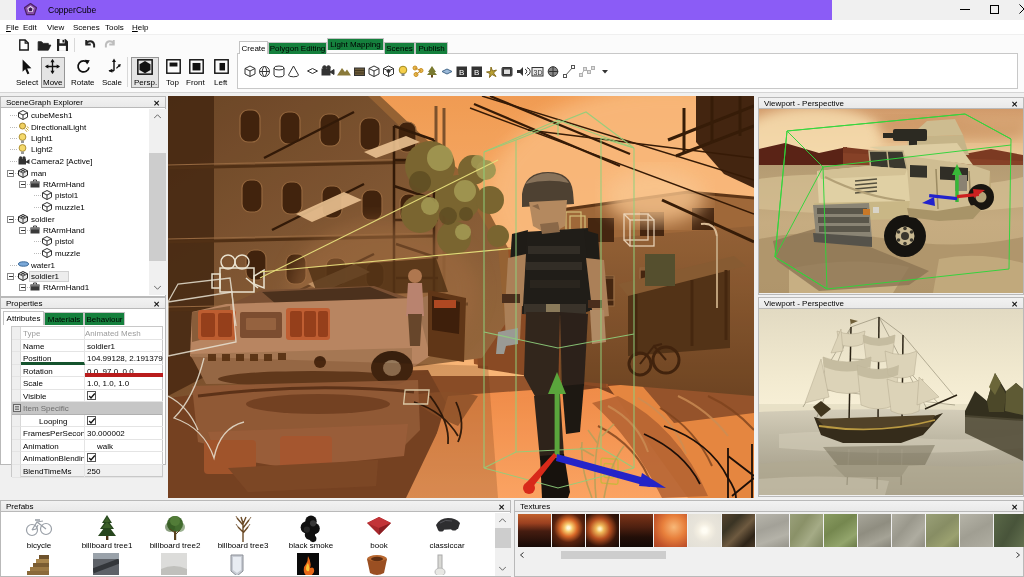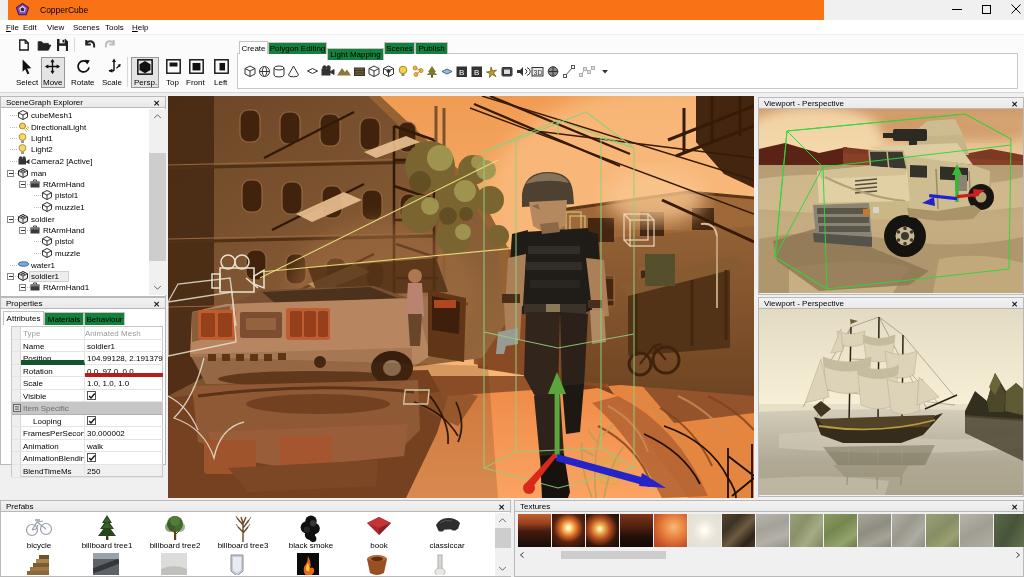--- a/index.html
+++ b/index.html
@@ -5,21 +5,21 @@
 body{font-family:"Liberation Sans",sans-serif;background:#f0f0f0;position:relative;font-size:8px;color:#000;}
 .abs{position:absolute;}
 .hdr{position:absolute;background:linear-gradient(#f2f2f2,#e9e9e9);border:1px solid #b9b9b9;font-size:8px;line-height:11px;padding:0 0 0 5px;color:#000;white-space:nowrap;}
 .hdr .x{position:absolute;right:5px;top:1px;font-size:8px;font-weight:bold;color:#111;}
 .tab{position:absolute;border:1px solid #c3c3c3;border-bottom:none;background:#15803d;font-size:8px;text-align:center;white-space:nowrap;color:#000;}
 .tab.on{background:#fff;z-index:3;}
 .tl{position:absolute;font-size:8px;white-space:nowrap;line-height:10px;}
 </style></head>
 <body>
 
-<div class="abs" style="left:8px;top:0;width:816px;height:20px;background:#f97316;">
+<div class="abs" style="left:16px;top:0;width:816px;height:20px;background:#8b5cf6;">
   <svg class="abs" style="left:8px;top:3px" width="13" height="13" viewBox="0 0 14 14">
     <polygon points="7,0.5 13.5,5 11,12.5 3,12.5 0.5,5" fill="#8a4fa8" stroke="#4a2164" stroke-width="1.3"></polygon>
     <polygon points="7,3 10.5,5.6 9.2,9.8 4.8,9.8 3.5,5.6" fill="#e8d8f2"></polygon>
     <polygon points="7,4.6 9.2,6.2 8.4,8.8 5.6,8.8 4.8,6.2" fill="#3d1b52"></polygon>
   </svg>
   <div class="abs" style="left:32px;top:5px;font-size:8.5px;">CopperCube</div>
   <div class="abs" style="left:944px;top:9px;width:10px;height:1.2px;background:#000;"></div>
   <div class="abs" style="left:974px;top:5px;width:9px;height:9px;border:1px solid #000;"></div>
   <svg class="abs" style="left:1003px;top:4px" width="10" height="10" viewBox="0 0 11 11">
       <path d="M0.5,0.5 L10.5,10.5 M10.5,0.5 L0.5,10.5" stroke="#000" stroke-width="1.1"></path>
@@ -111,21 +111,21 @@
 
 <svg class="abs" style="left:214px;top:59px" width="15" height="15" viewBox="0 0 19 19">
   <rect x="1" y="1" width="17" height="17" fill="none" stroke="#111" stroke-width="1.8"></rect>
   <rect x="7" y="5" width="7" height="9.5" fill="#111"></rect>
 </svg>
 <div class="tl" style="left:198px;top:78px;margin-left:16px;">Left</div>
 
 <div class="abs" style="left:237px;top:53px;width:781px;height:36px;background:#fff;border:1px solid #c8c8c8;"></div>
 <div class="tab on" style="left:239px;top:41px;width:29px;height:13px;line-height:13px;">Create</div>
 <div class="tab" style="left:268px;top:42px;width:59px;height:12px;line-height:12px;">Polygon Editing</div>
-<div class="tab" style="left:327px;top:48px;width:57px;height:12px;line-height:12px;">Light Mapping</div>
+<div class="tab" style="left:327px;top:38px;width:57px;height:12px;line-height:12px;">Light Mapping</div>
 <div class="tab" style="left:384px;top:42px;width:31px;height:12px;line-height:12px;">Scenes</div>
 <div class="tab" style="left:415px;top:42px;width:33px;height:12px;line-height:12px;">Publish</div>
 
 <svg class="abs" style="left:243px;top:64px" width="370" height="15" viewBox="0 0 370 15">
   <g fill="none" stroke="#333" stroke-width="1">
 
     <polygon points="7,2 12,4.5 12,10 7,12.5 2,10 2,4.5"></polygon>
       <path d="M2,4.5 L7,7 L12,4.5 M7,7 L7,12.5"></path>
 
     <circle cx="21.5" cy="7.5" r="5"></circle>
@@ -386,21 +386,21 @@
           <span class="tl" style="left:0;top:2px;color:#9b9b9b;">Animated Mesh</span>
         </div>
         <div class="abs" style="left:0;top:13px;width:9px;height:12px;background:#efefef;border-right:1px solid #d8d8d8;border-bottom:1px solid #e4e4e4;"></div>
         <div class="abs" style="left:9px;top:13px;width:64px;height:12px;border-right:1px solid #e4e4e4;border-bottom:1px solid #e4e4e4;overflow:hidden;">
           <span class="tl" style="left:2px;top:2px;color:#000;">Name</span>
         </div>
         <div class="abs" style="left:73px;top:13px;width:78px;height:12px;border-bottom:1px solid #e4e4e4;overflow:hidden;">
           <span class="tl" style="left:2px;top:2px;color:#000;">soldier1</span>
         </div>
         <div class="abs" style="left:0;top:25px;width:9px;height:13px;background:#efefef;border-right:1px solid #d8d8d8;border-bottom:1px solid #e4e4e4;"></div>
-        <div class="abs" style="left:9px;top:25px;width:64px;height:13px;border-right:1px solid #e4e4e4;border-bottom:5px solid #14532d;overflow:hidden;text-align:right;">
+        <div class="abs" style="left:9px;top:25px;width:64px;height:13px;border-right:1px solid #e4e4e4;border-bottom:3px solid #14532d;overflow:hidden;text-align:right;">
           <span class="tl" style="left:2px;top:2px;color:#000;">Position</span>
         </div>
         <div class="abs" style="left:73px;top:25px;width:78px;height:13px;border-bottom:1px solid #e4e4e4;overflow:hidden;">
           <span class="tl" style="left:2px;top:2px;color:#000;">104.99128, 2.191379, -</span>
         </div>
         <div class="abs" style="left:0;top:38px;width:9px;height:12px;background:#efefef;border-right:1px solid #d8d8d8;border-bottom:1px solid #e4e4e4;"></div>
         <div class="abs" style="left:9px;top:38px;width:64px;height:12px;border-right:1px solid #e4e4e4;border-bottom:1px solid #e4e4e4;overflow:hidden;">
           <span class="tl" style="left:2px;top:2px;color:#000;text-align:center;">Rotation</span>
         </div>
         <div class="abs" style="left:73px;top:38px;width:78px;height:12px;border-bottom:4px solid #b91c1c;overflow:hidden;">
@@ -425,42 +425,42 @@
           </span>
         </div>
         <div class="abs" style="left:0;top:75px;width:150px;height:13px;background:#c6c6c6;border-bottom:1px solid #b0b0b0;"></div>
         <svg class="abs" style="left:1px;top:77px" width="8" height="8" viewBox="0 0 8 8">
           <rect x="0.5" y="0.5" width="7" height="7" fill="#ddd" stroke="#666"></rect>
           <path d="M2,4 h4 M2,2.5 h4 M2,5.5 h4" stroke="#555" stroke-width="0.7"></path>
         </svg>
         <div class="tl" style="left:11px;top:77px;color:#6e6e6e;">Item Specific</div>
         <div class="abs" style="left:0;top:88px;width:9px;height:12px;background:#efefef;border-right:1px solid #d8d8d8;border-bottom:1px solid #e4e4e4;"></div>
         <div class="abs" style="left:9px;top:88px;width:64px;height:12px;border-right:1px solid #e4e4e4;border-bottom:1px solid #e4e4e4;overflow:hidden;">
-          <span class="tl" style="left:12px;top:2px;color:#000;">Looping</span>
+          <span class="tl" style="left:18px;top:2px;color:#000;">Looping</span>
         </div>
         <div class="abs" style="left:73px;top:88px;width:78px;height:12px;border-bottom:1px solid #e4e4e4;overflow:hidden;">
           <span class="abs" style="left:2px;top:1px;width:9px;height:9px;border:1px solid #555;background:#fff;">
             <svg width="8" height="8" viewBox="0 0 8 8" style="position:absolute;left:0;top:0">
               <path d="M1.2,4 L3,6 L6.8,1.5" stroke="#111" stroke-width="1.3" fill="none"></path>
             </svg>
           </span>
         </div>
         <div class="abs" style="left:0;top:100px;width:9px;height:13px;background:#efefef;border-right:1px solid #d8d8d8;border-bottom:1px solid #e4e4e4;"></div>
         <div class="abs" style="left:9px;top:100px;width:64px;height:13px;border-right:1px solid #e4e4e4;border-bottom:1px solid #e4e4e4;overflow:hidden;">
           <span class="tl" style="left:2px;top:2px;color:#000;">FramesPerSecond</span>
         </div>
         <div class="abs" style="left:73px;top:100px;width:78px;height:13px;border-bottom:1px solid #e4e4e4;overflow:hidden;">
           <span class="tl" style="left:2px;top:2px;color:#000;">30.000002</span>
         </div>
         <div class="abs" style="left:0;top:113px;width:9px;height:12px;background:#efefef;border-right:1px solid #d8d8d8;border-bottom:1px solid #e4e4e4;"></div>
         <div class="abs" style="left:9px;top:113px;width:64px;height:12px;border-right:1px solid #e4e4e4;border-bottom:1px solid #e4e4e4;overflow:hidden;">
           <span class="tl" style="left:2px;top:2px;color:#000;">Animation</span>
         </div>
         <div class="abs" style="left:73px;top:113px;width:78px;height:12px;border-bottom:1px solid #e4e4e4;overflow:hidden;">
-          <span class="tl" style="left:2px;top:2px;color:#000;">walk</span>
+          <span class="tl" style="left:12px;top:2px;color:#000;">walk</span>
         </div>
         <div class="abs" style="left:0;top:125px;width:9px;height:13px;background:#efefef;border-right:1px solid #d8d8d8;border-bottom:1px solid #e4e4e4;"></div>
         <div class="abs" style="left:9px;top:125px;width:64px;height:13px;border-right:1px solid #e4e4e4;border-bottom:1px solid #e4e4e4;overflow:hidden;">
           <span class="tl" style="left:2px;top:2px;color:#000;">AnimationBlending</span>
         </div>
         <div class="abs" style="left:73px;top:125px;width:78px;height:13px;border-bottom:1px solid #e4e4e4;overflow:hidden;">
           <span class="abs" style="left:2px;top:1px;width:9px;height:9px;border:1px solid #555;background:#fff;">
             <svg width="8" height="8" viewBox="0 0 8 8" style="position:absolute;left:0;top:0">
               <path d="M1.2,4 L3,6 L6.8,1.5" stroke="#111" stroke-width="1.3" fill="none"></path>
             </svg>

